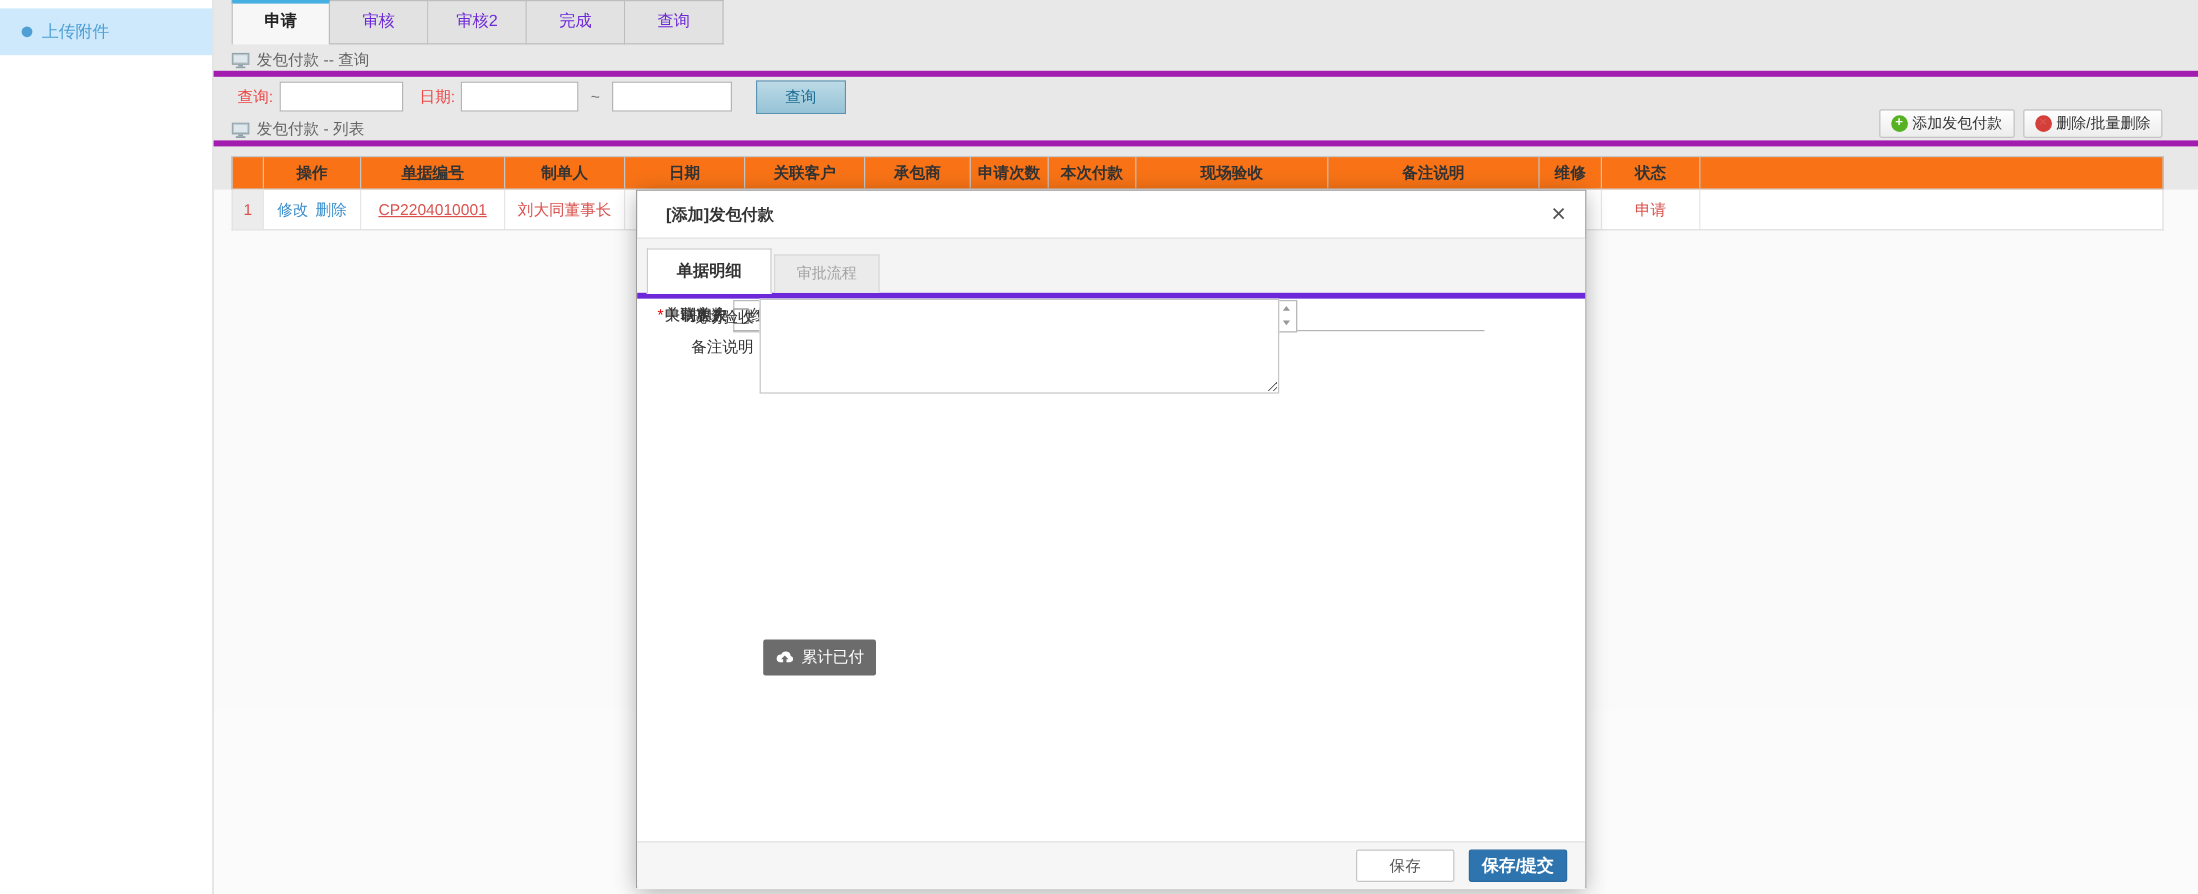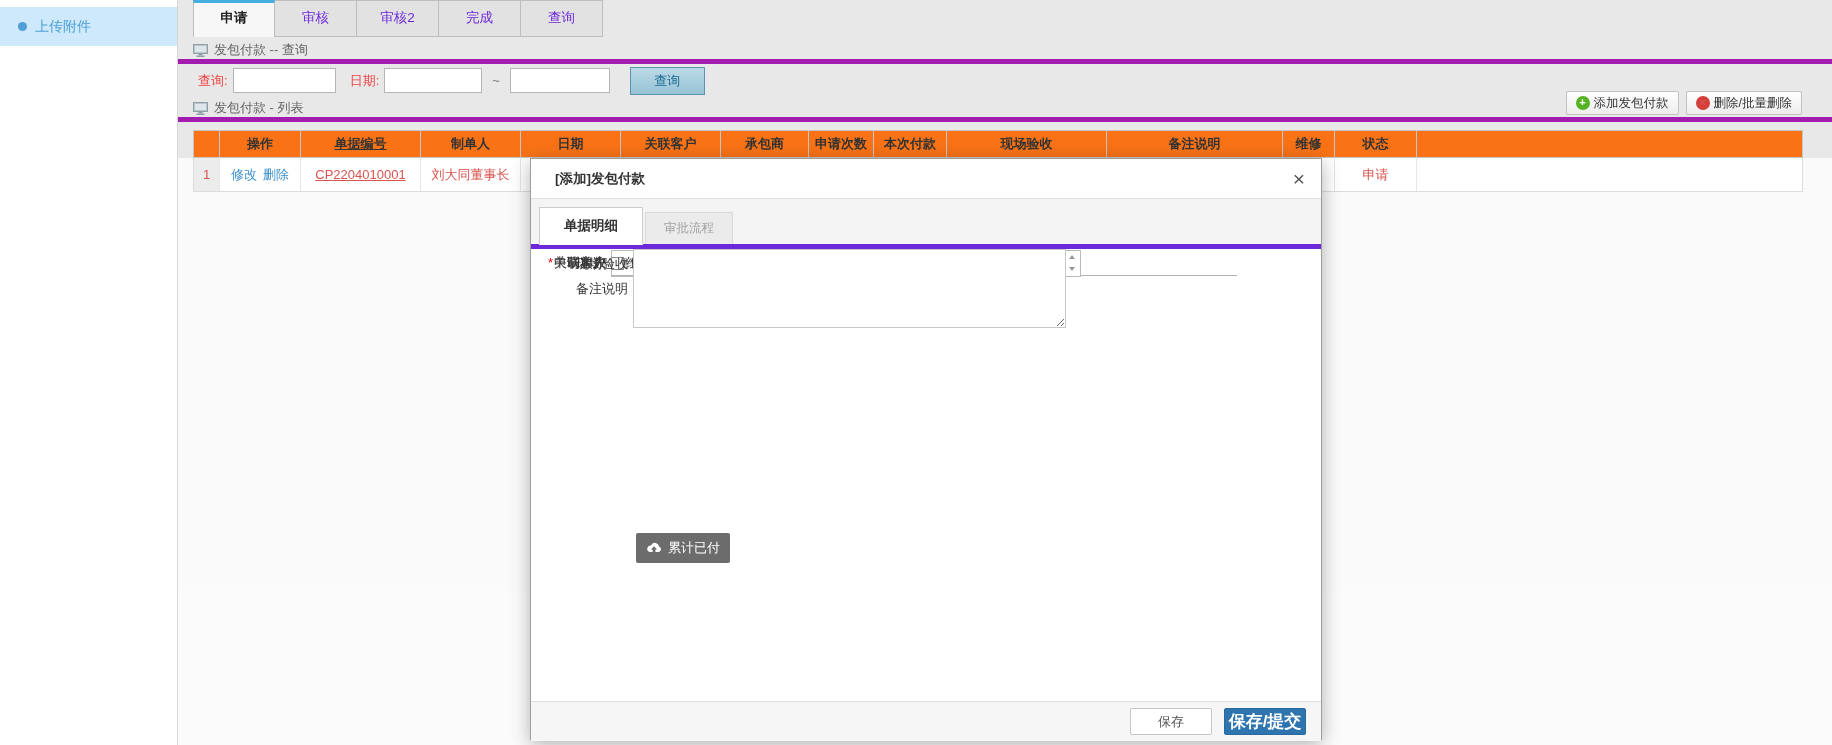--- a/index.html
+++ b/index.html
@@ -128,21 +128,21 @@
         font-size:13px; color:#444; resize:both; outline:none; padding:3px 5px; }
   .upload-btn { position:absolute; left:105px; top:284px; width:94px; height:30px;
                 background:#6c6c6c; border:none; border-radius:2px; color:#fff;
                 font-size:13px; display:flex; align-items:center; justify-content:center;
                 gap:6px; cursor:pointer; }
   .m-foot { height:40px; background:#f6f6f6; border-top:1px solid #ddd; display:flex;
             align-items:center; justify-content:flex-end; padding-right:15px; gap:12px; }
   .btn-save { width:82px; height:27px; background:#fff; border:1px solid #c6c6c6;
               border-radius:2px; color:#555; font-size:13px; cursor:pointer; }
   .btn-submit { width:82px; height:27px; background:#2e75b0; border:1px solid #2a68a0;
-                border-radius:2px; color:#fff; font-weight:bold; font-size:17px;
+                border-radius:2px; color:#fff; font-weight:bold; font-size:14px;
                 cursor:pointer; }
 </style>
 </head>
 <body>
 
 <aside class="sidebar">
   <div class="side-item">
     <span class="dot"></span>
     <span>上传附件</span>
   </div>

